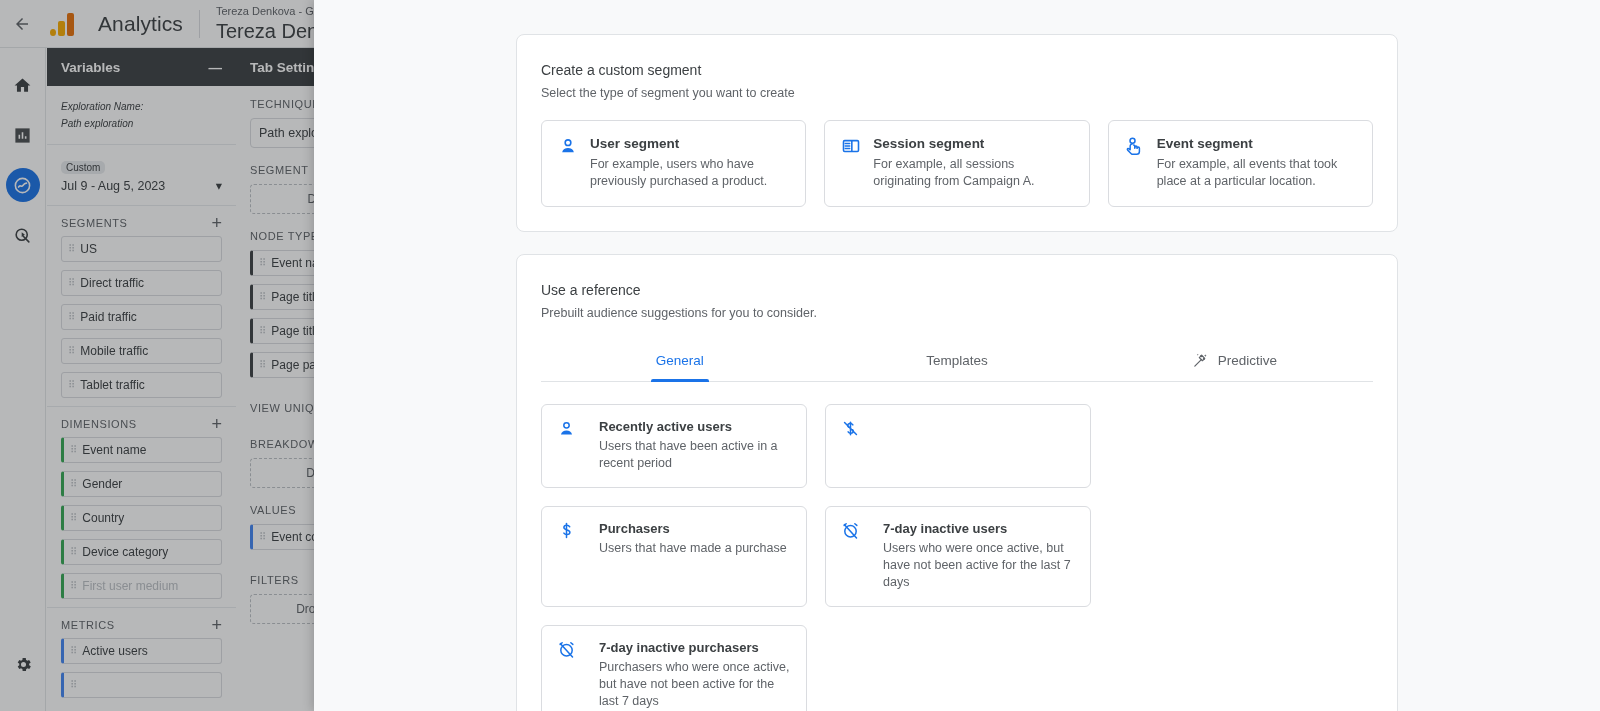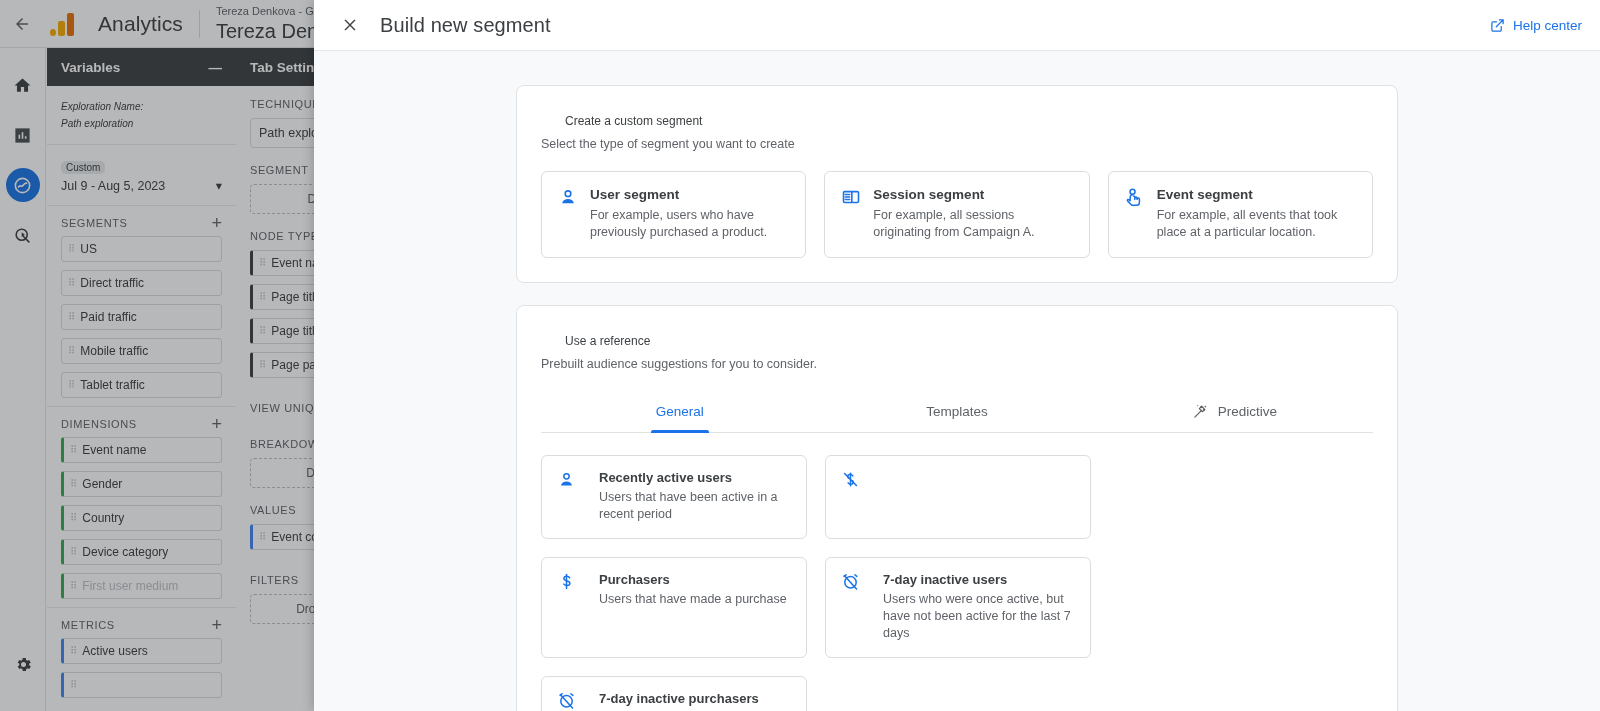--- a/index.html
+++ b/index.html
@@ -125,21 +125,21 @@
   .help-link {
     margin-left: auto; display: flex; align-items: center; gap: 8px;
     color: #1a73e8; font-size: 13.5px; cursor: pointer;
   }
 
   .modal-body { flex: 1; overflow: hidden; padding: 34px 0 0 0; }
   .card {
     width: 882px; margin: 0 auto 22px auto; background: #fff;
     border: 1px solid #e0e3e6; border-radius: 8px; padding: 24px;
   }
-  .card-title { font-size: 12px; color: #3c4043; line-height: 23px; margin-left: 24px; }
+  .card-title { font-size: 14px; color: #3c4043; line-height: 23px; }
   .card-sub { font-size: 12.5px; color: #5f6368; margin-top: 4px; }
 
   .opt-grid { display: flex; gap: 18px; margin-top: 20px; }
   .opt {
     flex: 1; border: 1px solid #dadce0; border-radius: 6px; padding: 14px 16px 16px 16px;
     display: flex; gap: 12px; cursor: pointer; background: #fff; min-height: 72px;
   }
   .opt-ic { flex: none; width: 20px; height: 20px; color: #1a73e8; margin-top: 1px; }
   .opt-name { font-size: 13.5px; font-weight: bold; color: #3c4043; line-height: 18px; }
   .opt-desc { font-size: 12.5px; color: #5f6368; line-height: 17px; margin-top: 3px; }
@@ -368,37 +368,20 @@
             <span>Drop or sele m</span>
           </div>
       </div>
     </div>
 
     <div class="dim-overlay"></div>
   </div>
 
   <div class="modal">
 
-    <div class="modal-header">
-      <div class="close-btn">
-        <svg width="16" height="16" viewBox="0 0 24 24" fill="none" stroke="currentColor" stroke-width="2" stroke-linecap="round">
-            <path d="M5 5l14 14M19 5L5 19"></path>
-          </svg>
-      </div>
-      <div class="modal-title">Build new segment</div>
-      <div class="help-link">
-        <span>
-          <svg width="15" height="15" viewBox="0 0 24 24" fill="none" stroke="currentColor" stroke-width="2">
-              <path d="M18 13v6a2 2 0 01-2 2H5a2 2 0 01-2-2V8a2 2 0 012-2h6"></path>
-              <path d="M15 3h6v6M10 14L21 3" stroke-linecap="round"></path>
-            </svg>
-        </span>
-        <span>Help center</span>
-      </div>
-    </div>
 
     <div class="modal-body">
 
       <div class="card">
         <div class="card-title">Create a custom segment</div>
         <div class="card-sub">Select the type of segment you want to create</div>
         <div class="opt-grid">
 
           <div class="opt">
             <span class="opt-ic">

